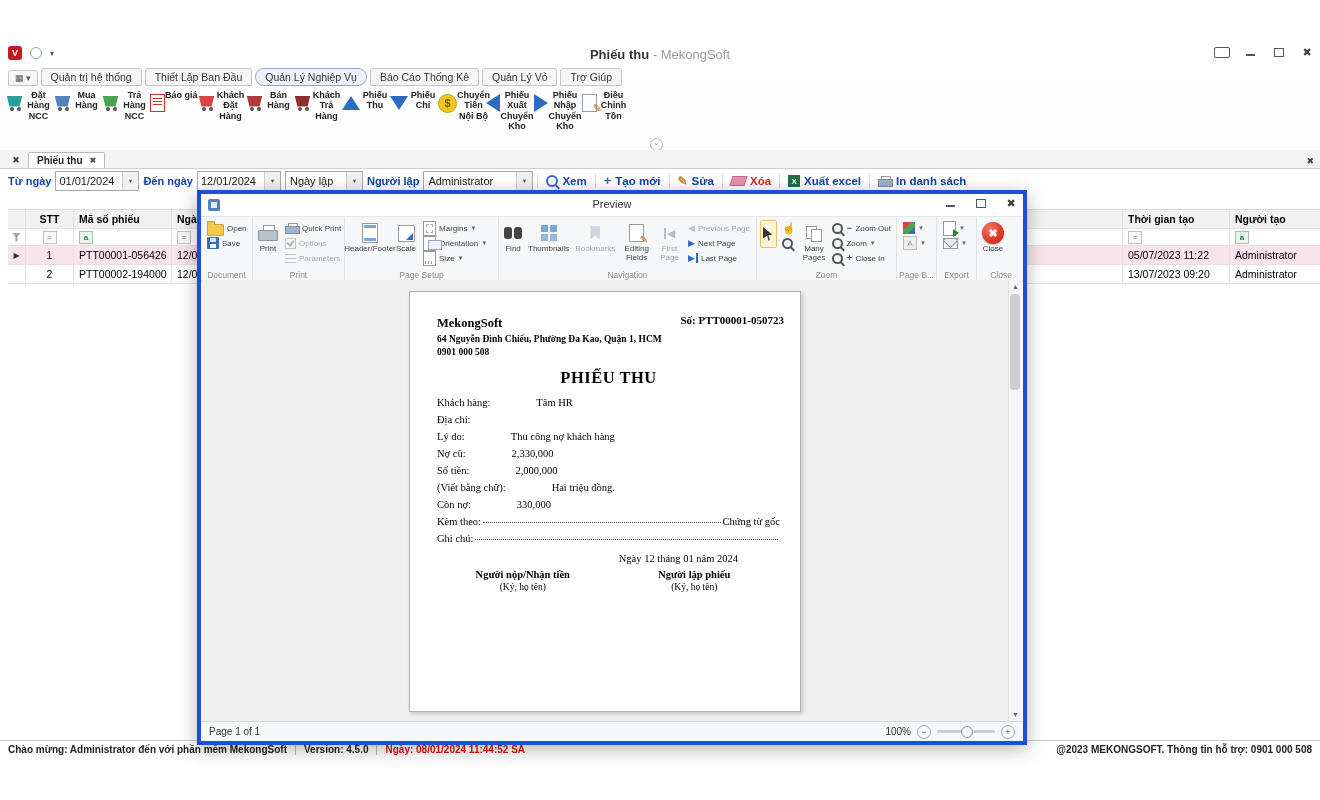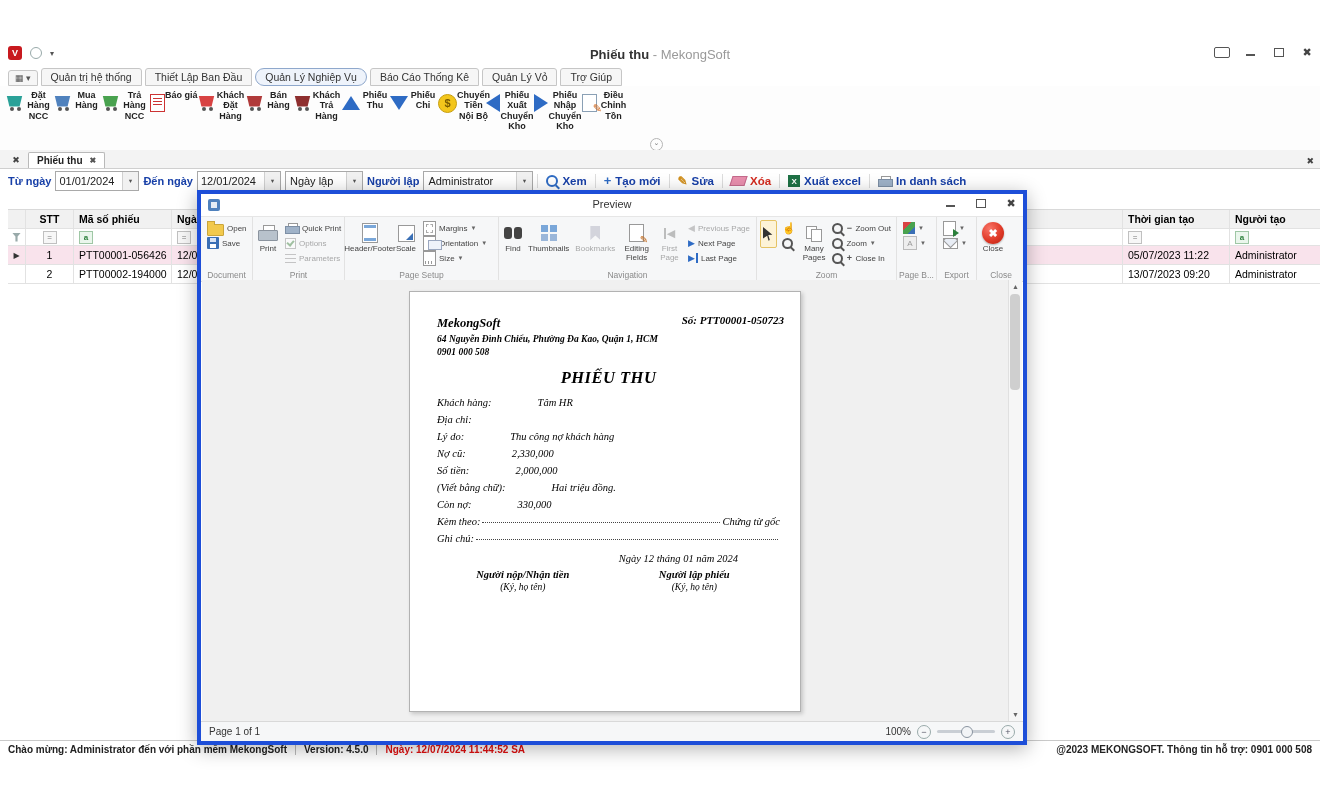--- a/index.html
+++ b/index.html
@@ -194,21 +194,21 @@
   .closex{width:22px;height:22px;border-radius:50%;background:radial-gradient(circle at 35% 30%,#f97568,#e03a28 55%,#b61f10);display:flex;align-items:center;justify-content:center;color:#fff;font-weight:bold;font-size:11px;box-shadow:0 1px 2px rgba(0,0,0,.3);}
   .closex::after{content:"✖";}
 
   
   .pv-docarea{position:absolute;top:86px;left:1px;right:1px;bottom:20px;background:#f0f0f0;overflow:hidden;}
   .pv-scroll{position:absolute;right:0;top:0;bottom:0;width:13px;background:#f6f6f6;border-left:1px solid #e0e0e0;}
   .pv-scroll .arr{position:absolute;left:0;width:13px;height:13px;font-size:7px;color:#666;display:flex;align-items:center;justify-content:center;cursor:pointer;}
   .pv-scroll .arr.up{top:0;}  .pv-scroll .arr.up::after{content:"▲";}
   .pv-scroll .arr.dn{bottom:0;}  .pv-scroll .arr.dn::after{content:"▼";}
   .pv-scroll .thumb{position:absolute;left:1px;top:14px;width:10px;height:96px;background:#cfcfcf;border-radius:4px;cursor:pointer;}
-  .pv-page{position:absolute;left:50%;margin-left:-203px;top:11px;width:392px;height:421px;background:#fff;border:1px solid #b2b2b2;box-shadow:2px 2px 4px rgba(0,0,0,.18);font-family:"Liberation Serif",serif;color:#000;box-sizing:border-box;padding:21px 20px 0 27px;font-style:italic;}
+  .pv-page{position:absolute;left:50%;margin-left:-203px;top:11px;width:392px;height:421px;background:#fff;border:1px solid #b2b2b2;box-shadow:2px 2px 4px rgba(0,0,0,.18);font-family:"Liberation Serif",serif;color:#000;box-sizing:border-box;padding:21px 20px 0 27px;}
   .doc-headrow{position:relative;}
   .doc-company{font-weight:bold;font-size:12.5px;}
   .doc-no{position:absolute;right:-4px;top:1px;font-weight:bold;font-size:11px;}
   .doc-addr{font-weight:bold;font-size:9.5px;margin-top:3px;}
   .doc-title{text-align:center;font-weight:bold;font-size:16.5px;margin:11px 0 9px 0;letter-spacing:.5px;}
   .doc-line{font-size:10.5px;margin:0 0 6px 0;display:flex;align-items:baseline;gap:39px;}
   .doc-line .lv{margin-left:7px;}
   .doc-dotline{font-size:10.5px;margin:0 0 6px 0;display:flex;align-items:baseline;}
   .dots{flex:1;border-bottom:1px dotted #444;margin:0 2px;transform:translateY(-2px);}
   .doc-date{font-size:10.5px;margin-top:9px;padding-left:53%;}
@@ -451,21 +451,21 @@
       <div class="gcell c-tg">13/07/2023 09:20</div>
       <div class="gcell c-nt">Administrator</div>
     </div>
   </div>
 
   <div class="statusbar">
     <span>Chào mừng: Administrator đến với phần mềm MekongSoft</span>
     <span class="sb-sep"></span>
     <span>Version: 4.5.0</span>
     <span class="sb-sep"></span>
-    <span class="sb-date">Ngày: 12/07/2024 11:44:52 SA</span>
+    <span class="sb-date">Ngày: 08/01/2024 11:44:52 SA</span>
     <span class="sb-right">@2023 MEKONGSOFT. Thông tin hỗ trợ: 0901 000 508</span>
   </div>
 
   <div class="preview">
     <div class="pv-title">
       <span class="pv-title-ic"></span>
       <span class="pv-title-text">Preview</span>
       <span class="pv-wbtns">
         <span class="wbtn ic-min"></span>
         <span class="wbtn ic-rest"></span>

